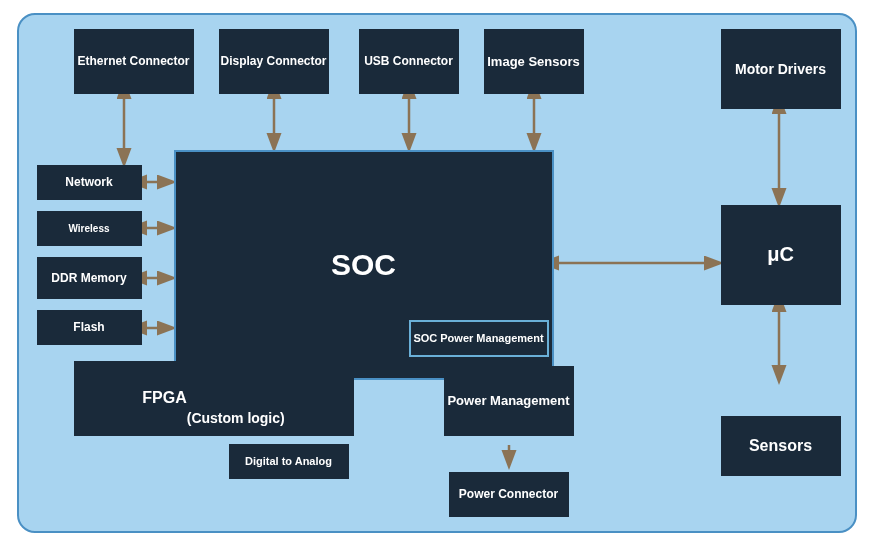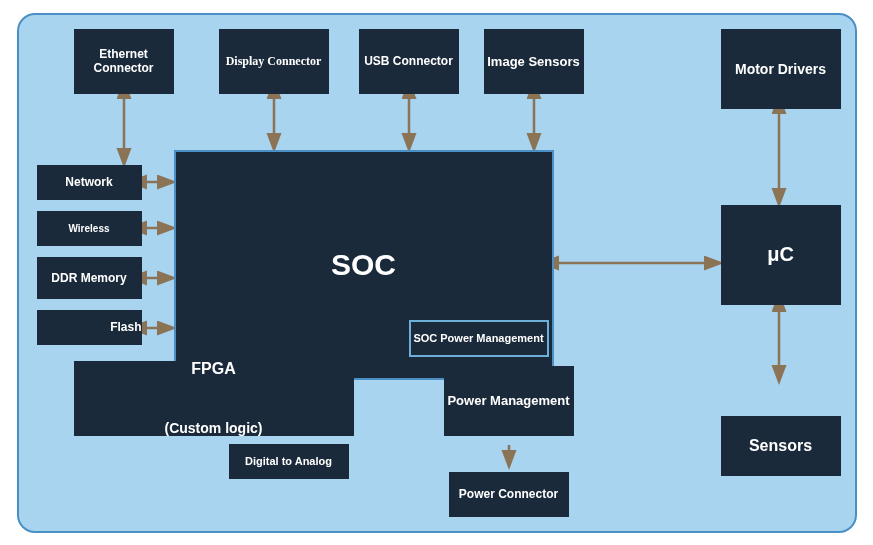--- a/index.html
+++ b/index.html
@@ -35,29 +35,28 @@
       font-weight: bold;
       display: flex;
       align-items: center;
       justify-content: center;
       text-align: center;
       position: absolute;
     }
 
     
     #eth-connector {
-      width: 100px; height: 65px;
+      width: 120px; height: 65px;
       top: 14px; left: 55px;
       font-size: 12px;
     }
     #disp-connector {
       width: 110px; height: 65px;
       top: 14px; left: 200px;
       font-size: 12px;
-      font-family: Liberation Serif, serif;
     }
     #usb-connector {
       width: 100px; height: 65px;
       top: 14px; left: 340px;
       font-size: 12px;
     }
     #image-sensors {
       width: 100px; height: 65px;
       top: 14px; left: 465px;
       font-size: 13px;
@@ -81,21 +80,20 @@
     }
     #ddr-block {
       width: 105px; height: 42px;
       top: 242px; left: 18px;
       font-size: 12px;
     }
     #flash-block {
       width: 105px; height: 35px;
       top: 295px; left: 18px;
       font-size: 12px;
-      justify-content: flex-end;
     }
 
     
     #soc-block {
       width: 380px; height: 230px;
       top: 135px; left: 155px;
       font-size: 28px;
       font-weight: bold;
       border: 2px solid #4a90c4;
     }
@@ -254,21 +252,21 @@
     </div>
 
     <div class="dark-block" id="uc-block">
       <span>μC</span>
     </div>
 
     <div class="dark-block" id="sensors-block">
       <span>Sensors</span>
     </div>
 
-    <div class="dark-block" id="fpga-block" style="flex-direction: column; line-height: 1.3;">
+    <div class="dark-block" id="fpga-block" style="flex-direction: row; line-height: 1.3;">
       <div style="font-size:16px; font-weight:bold;">FPGA</div>
       <div style="font-size:14px;margin-top:40px;">(Custom logic)</div>
     </div>
 
     <div class="dark-block" id="digital-analog">
       <span>Digital to Analog</span>
     </div>
 
     <div class="dark-block" id="power-mgmt">
       <span>Power Management</span>

